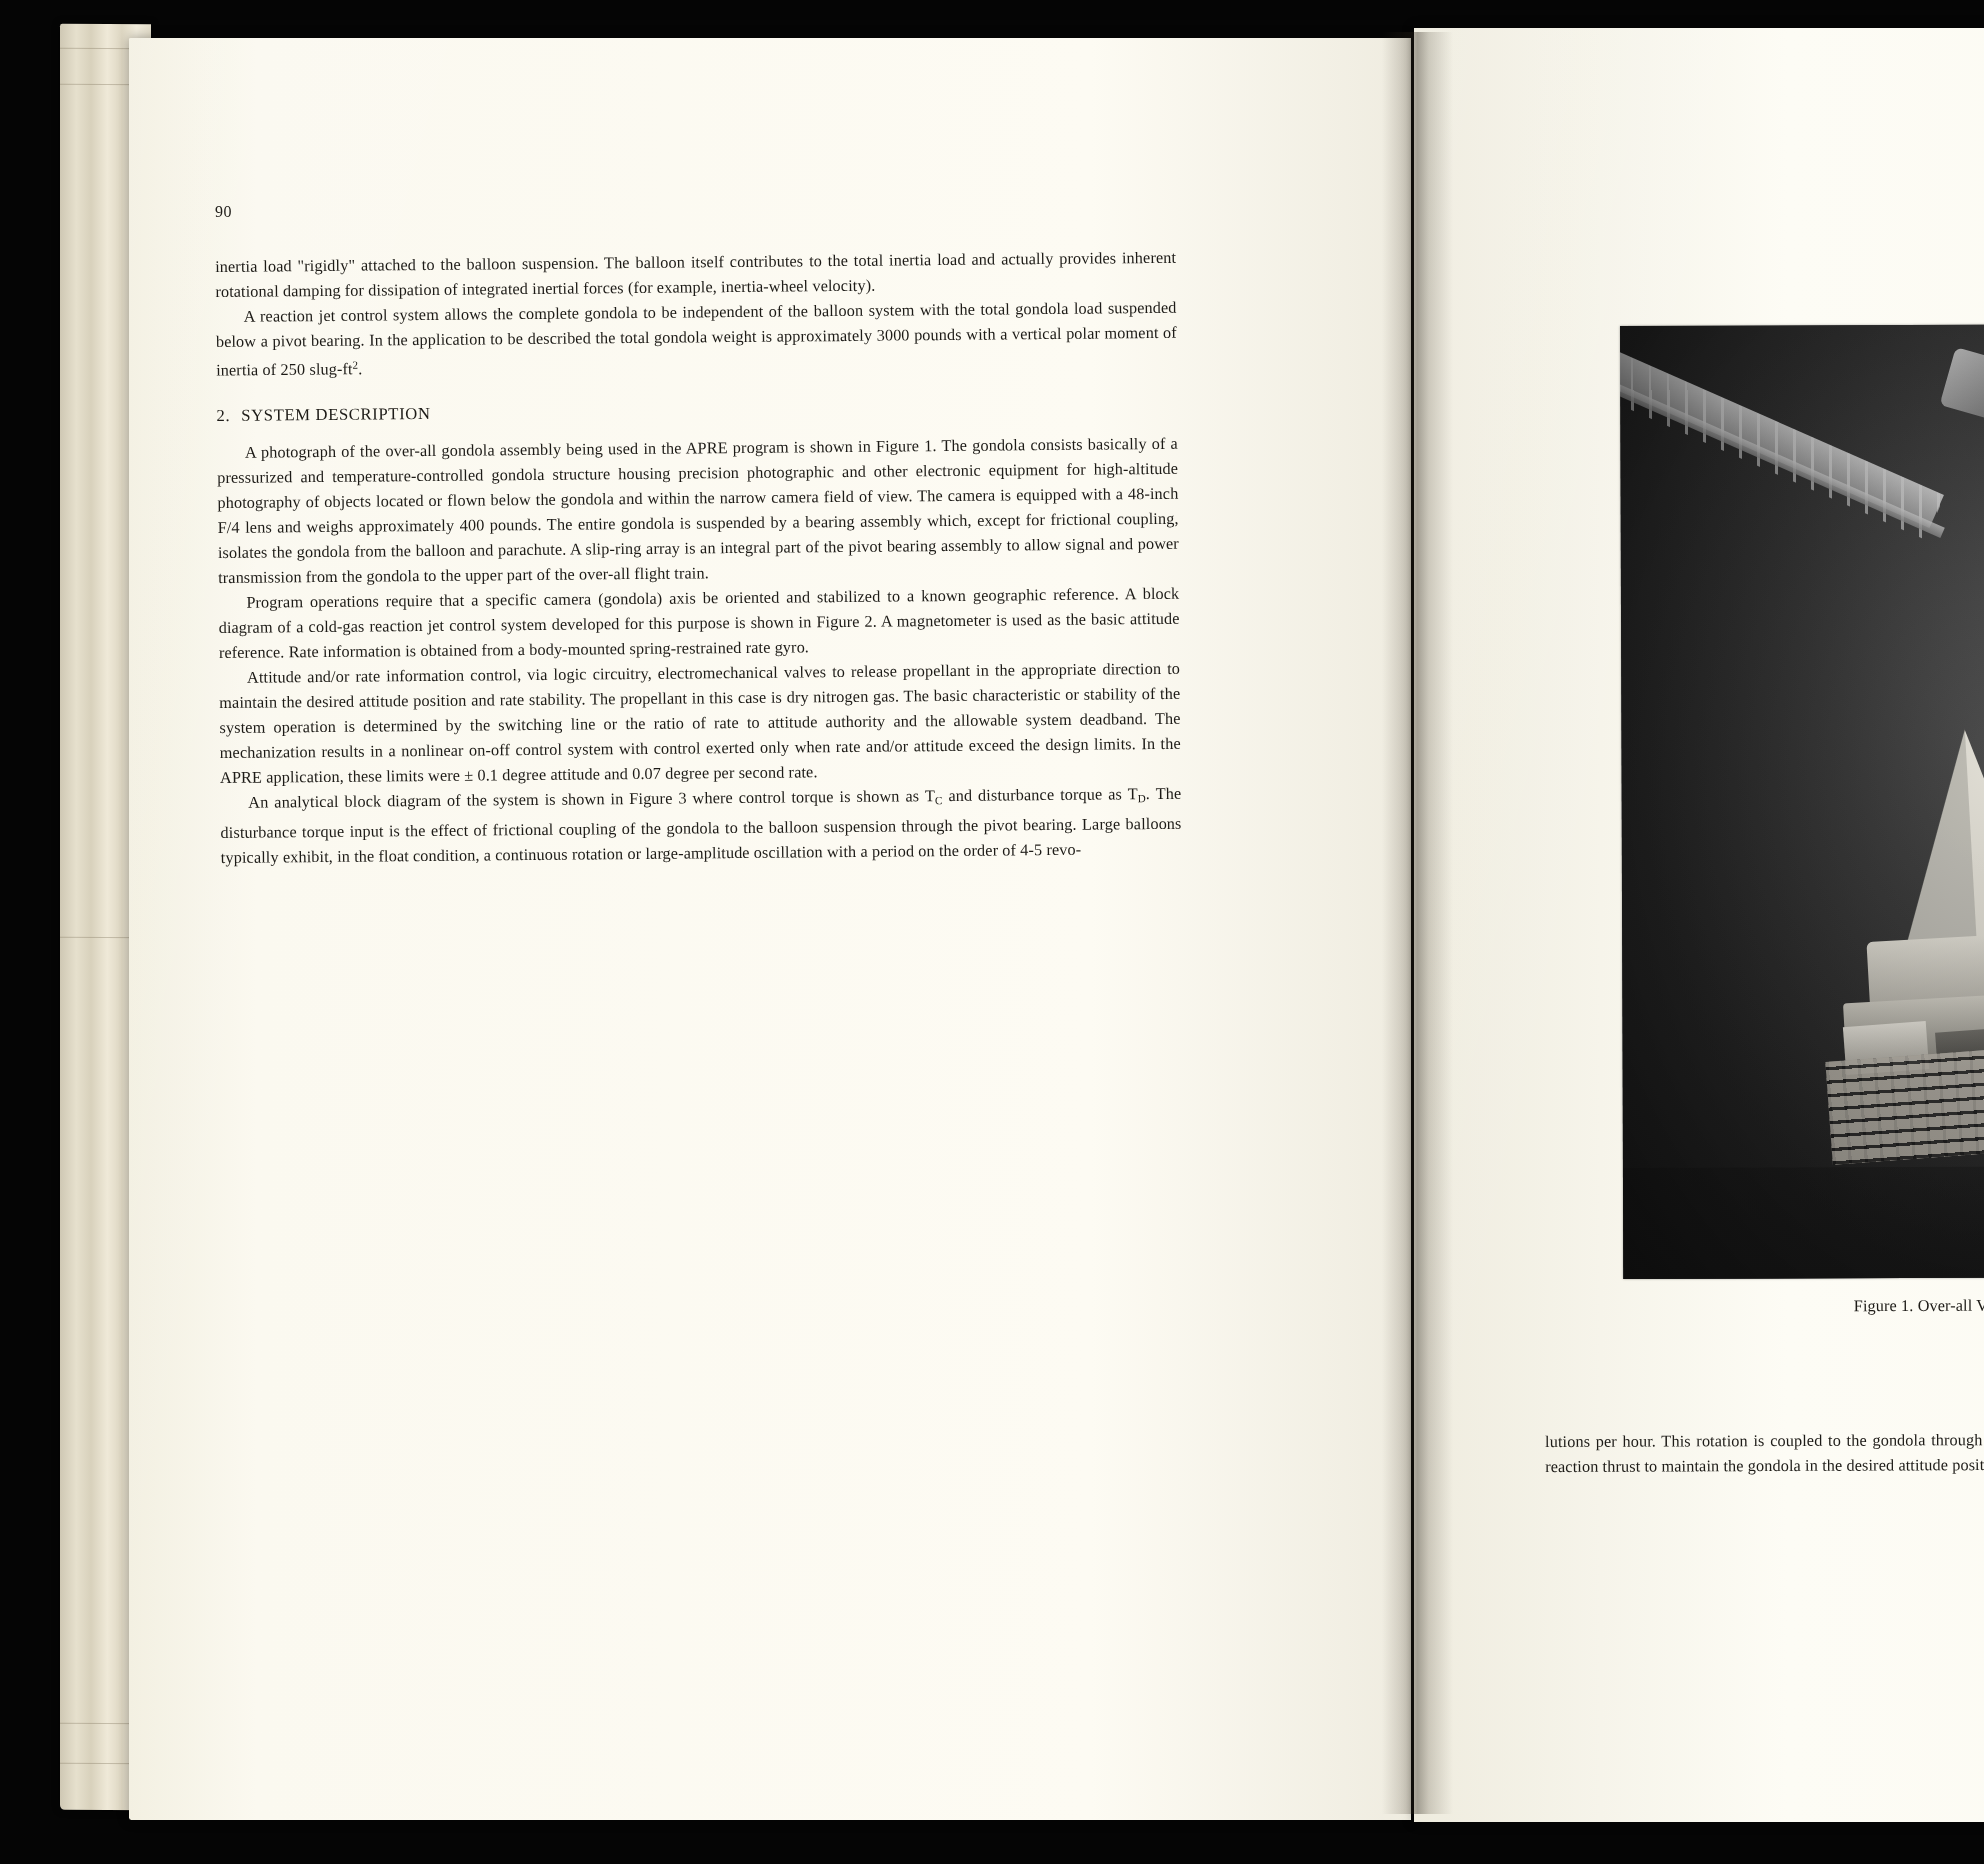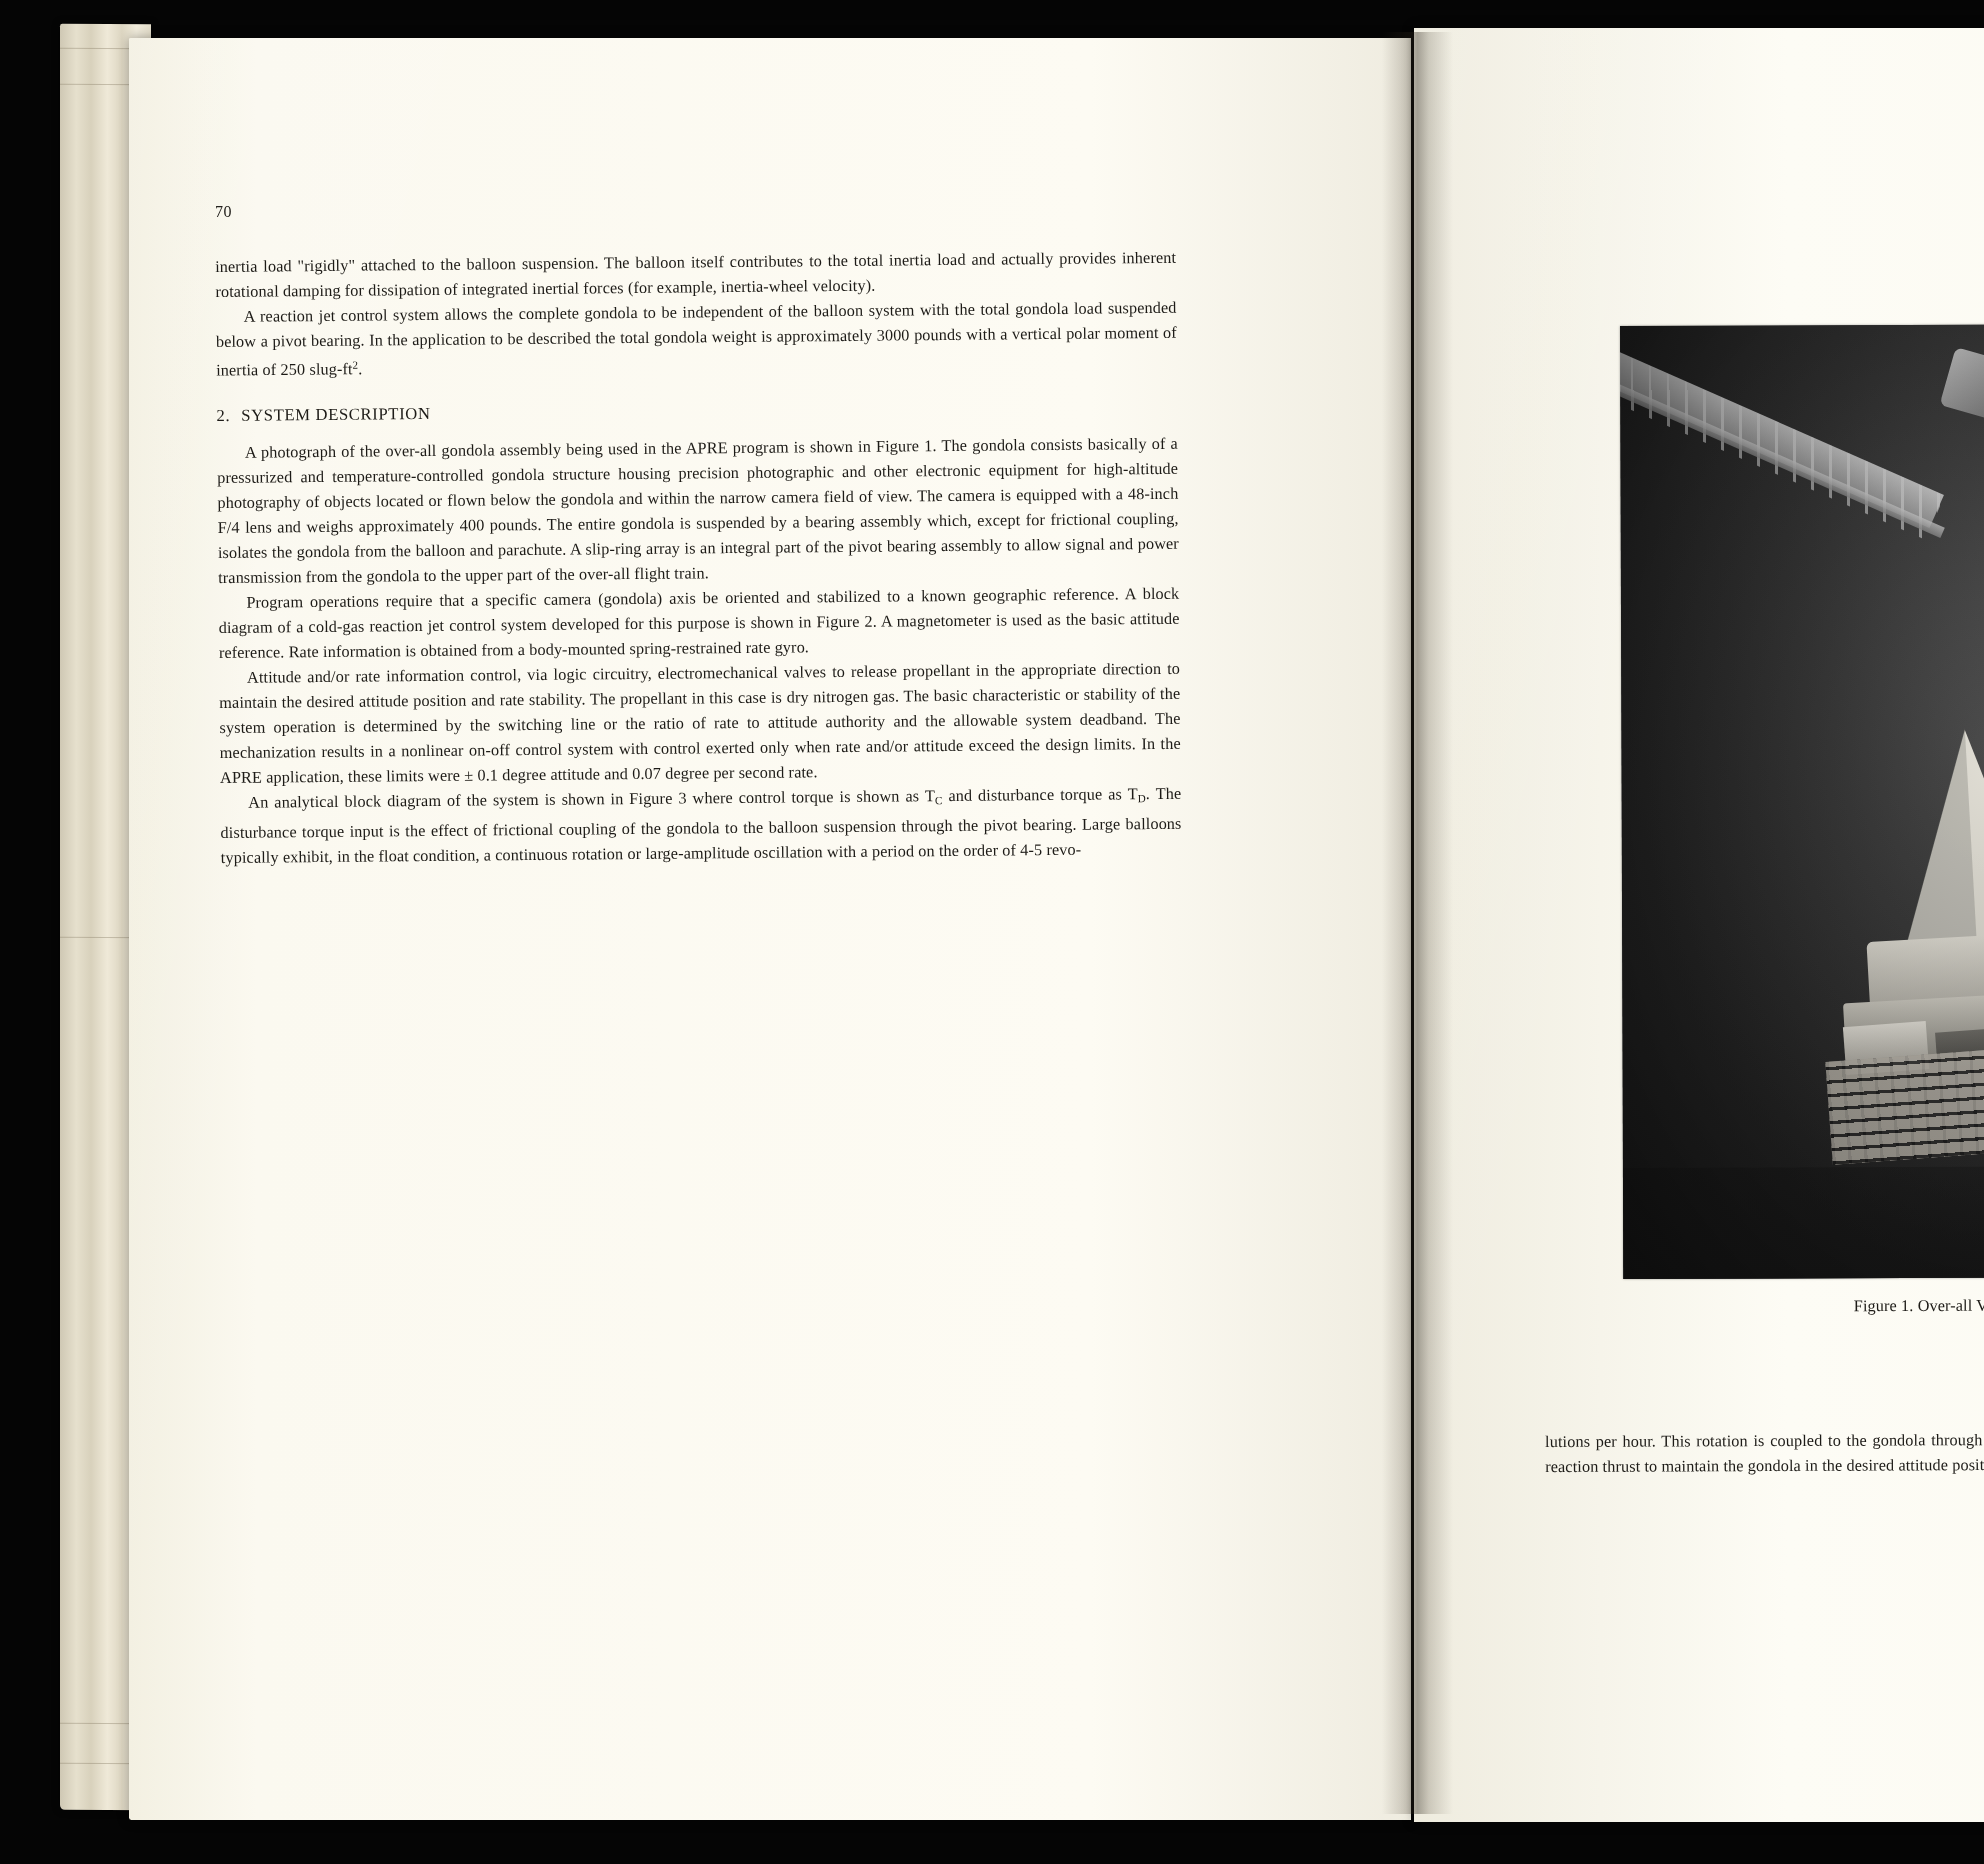--- a/index.html
+++ b/index.html
@@ -280,21 +280,21 @@
       <div class="line" style="top:60px;"></div>
       <div class="line" style="top:913px;"></div>
       <div class="line" style="top:1699px;"></div>
       <div class="line" style="top:1739px;"></div>
     </div>
 
     <div class="page page-left">
       <div class="paper-sheen" style="left:0;top:0;width:100%;height:100%;"></div>
     </div>
 
-    <div class="page-number folio-left">70</div>
+    <div class="page-number folio-left">90</div>
 
     <div class="col col-left">
 
       <p class="para noindent">inertia load "rigidly" attached to the balloon suspension.  The balloon itself contributes to the total inertia load and actually provides inherent rotational damping for dissipation of integrated inertial forces (for example, inertia-wheel velocity).</p>
 
       <p class="para"><span>A reaction jet control system allows the complete gondola to be independent of the balloon system with the total gondola load suspended below a pivot bearing.  In the application to be described the total gondola weight is approximately 3000 pounds with a vertical polar moment of inertia of 250 slug-ft</span><sup>2</sup><span>.</span></p>
 
       <p class="section-head"><span class="num">2.</span><span>SYSTEM DESCRIPTION</span></p>
 
       <p class="para">A photograph of the over-all gondola assembly being used in the APRE program is shown in Figure 1.  The gondola consists basically of a pressurized and temperature-controlled gondola structure housing precision photographic and other electronic equipment for high-altitude photography of objects located or flown below the gondola and within the narrow camera field of view.  The camera is equipped with a 48-inch F/4 lens and weighs approximately 400 pounds.  The entire gondola is suspended by a bearing assembly which, except for frictional coupling, isolates the gondola from the balloon and parachute.  A slip-ring array is an integral part of the pivot bearing assembly to allow signal and power transmission from the gondola to the upper part of the over-all flight train.</p>

